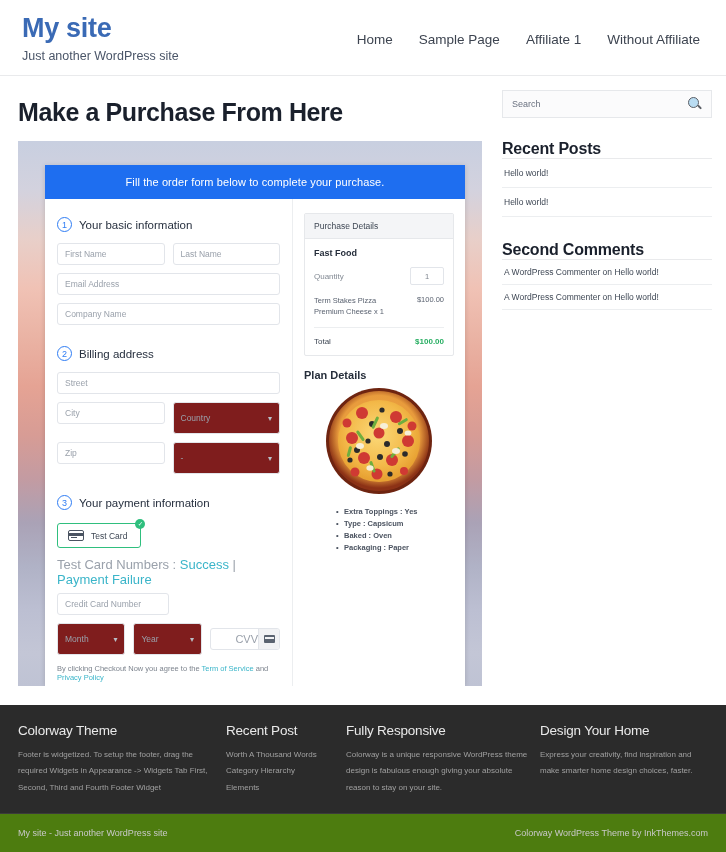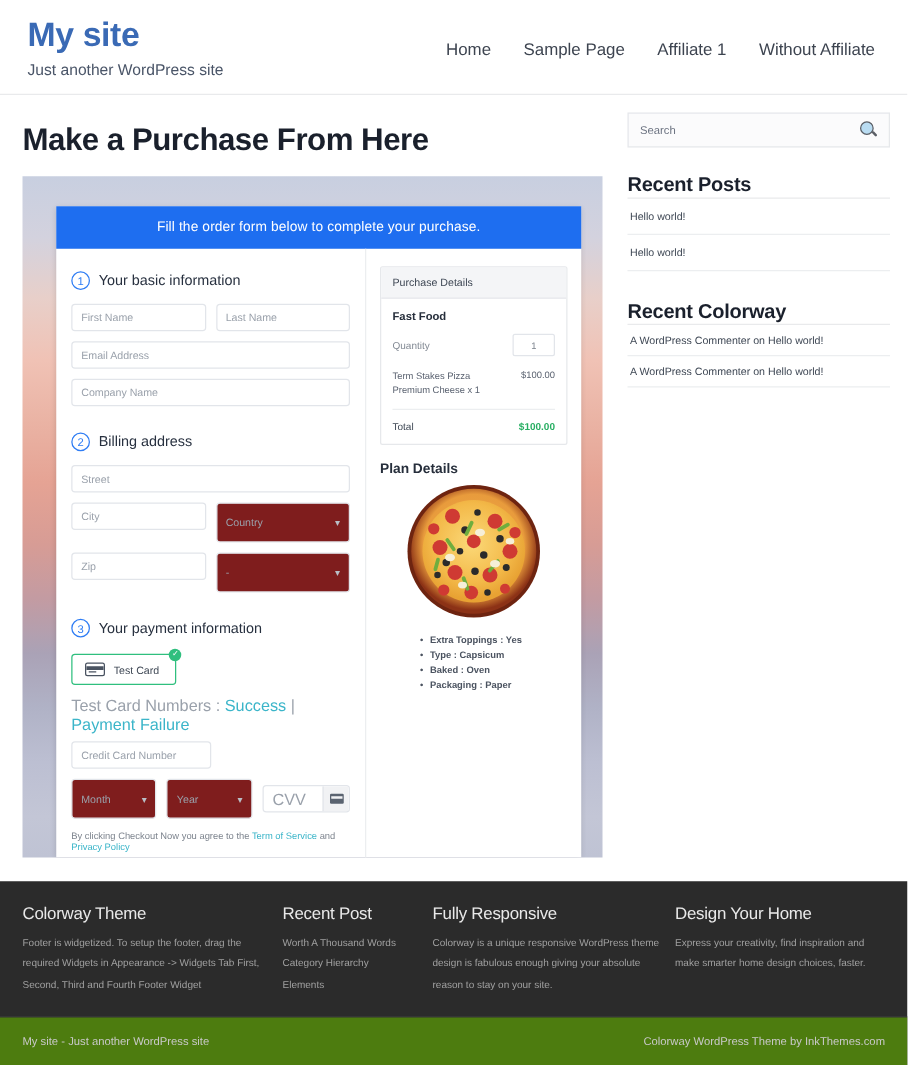--- a/index.html
+++ b/index.html
@@ -207,21 +207,21 @@
   .testnums { font-size: 13px; color: #9aa1ab; margin-bottom: 6px; }
   .testnums a { color: #3bb5c9; text-decoration: none; cursor: pointer; }
   .cc-number { width: 50%; }
   .pay-row { display: flex; gap: 8px; margin-bottom: 9px; align-items: center; }
   .pay-row .sel { width: 70px; }
   .cvv-wrap {
     display: flex; align-items: center;
     border: 1px solid #e2e5ea; border-radius: 3px;
     height: 22px; width: 72px; overflow: hidden; background: #fff;
   }
-  .cvv-input { flex: 1; font-size: 13px; color: #9aa1ab; padding-left: 7px; }
+  .cvv-input { flex: 1; font-size: 11px; color: #9aa1ab; padding-left: 7px; text-align: right; }
   .cvv-btn {
     width: 21px; height: 100%;
     background: #f1f2f4;
     border-left: 1px solid #e2e5ea;
     display: flex; align-items: center; justify-content: center;
     cursor: pointer;
   }
   .cvv-btn i {
     display: block; width: 11px; height: 8px; background: #5a6370; border-radius: 1px;
     position: relative;
@@ -587,21 +587,21 @@
       <span class="search-placeholder">Search</span>
       <span class="search-ico"></span>
     </div>
 
     <h3 class="widget-title">Recent Posts</h3>
     <ul class="widget-list">
       <li>Hello world!</li>
       <li>Hello world!</li>
     </ul>
 
-    <h3 class="widget-title">Recent Colorway</h3>
+    <h3 class="widget-title">Second Comments</h3>
     <ul class="widget-list">
       <li class="comment">A WordPress Commenter on Hello world!</li>
       <li class="comment">A WordPress Commenter on Hello world!</li>
     </ul>
   </aside>
 </div>
 
 <footer class="footer">
   <div class="footer-top">
     <div class="fcol c1">

